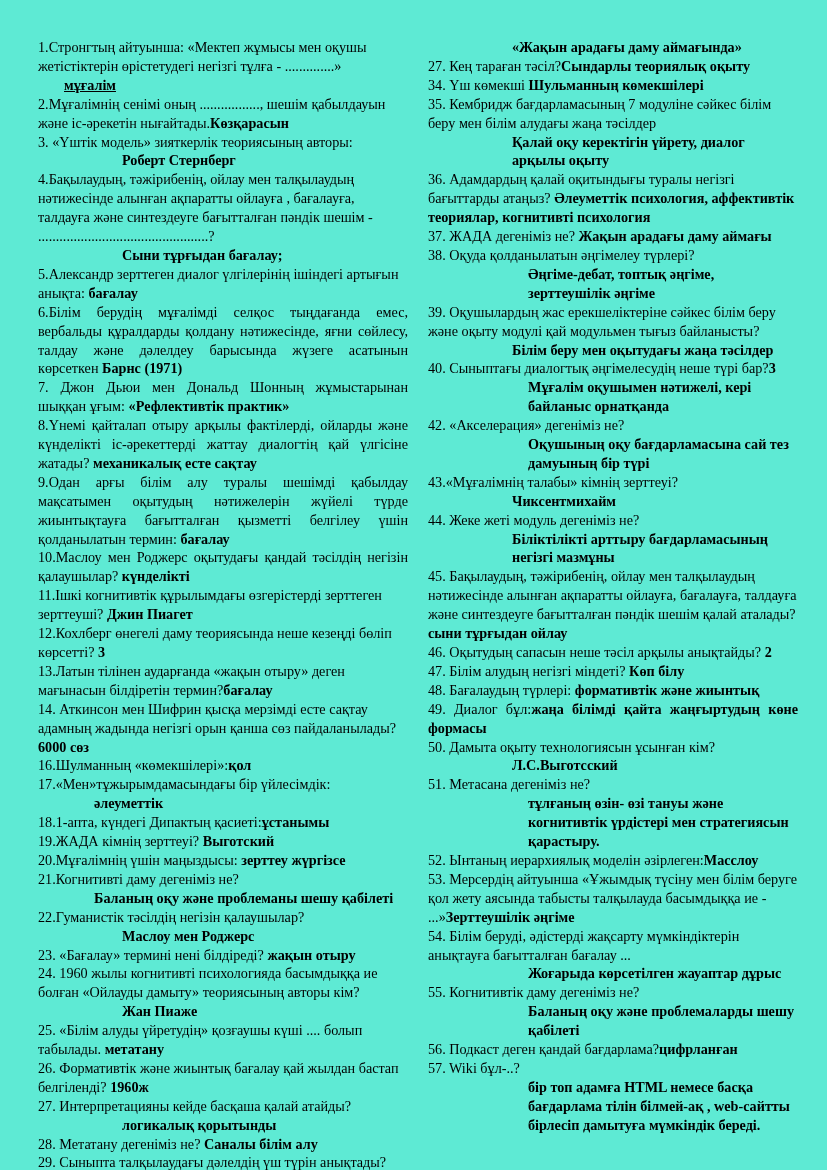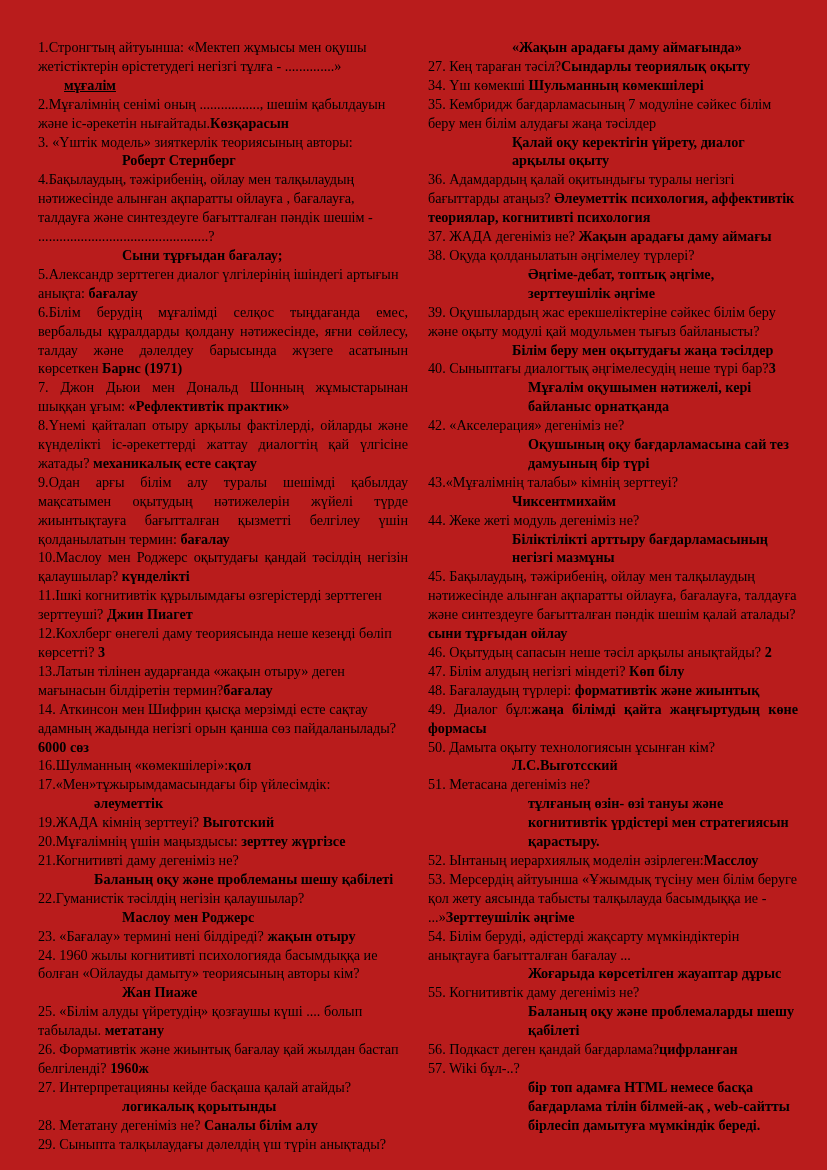--- a/index.html
+++ b/index.html
@@ -14,21 +14,21 @@
     overflow: hidden;
     font-family: "Liberation Serif", "DejaVu Serif", serif;
     color: #000000;
   }
   .page {
     position: relative;
     width: 827px;
     height: 1170px;
     box-sizing: border-box;
     padding: 38px 22px 0 38px;
-    background: #b91c1c;
+    background: #5eead4;
   }
   .columns {
     display: flex;
     flex-direction: row;
     align-items: flex-start;
     gap: 20px;
   }
   .column {
     width: 370px;
     flex: 0 0 370px;
@@ -72,20 +72,21 @@
         <p class="qline justify"><span>8.Үнемі қайталап отыру арқылы фактілерді, ойларды және күнделікті іс-әрекеттерді жаттау диалогтің қай үлгісіне жатады? </span><span class="ans">механикалық  есте  сақтау</span></p>
         <p class="qline justify"><span>9.Одан арғы білім алу туралы шешімді қабылдау мақсатымен оқытудың нәтижелерін жүйелі түрде жиынтықтауға бағытталған қызметті белгілеу үшін қолданылатын термин: </span><span class="ans">бағалау</span></p>
         <p class="qline justify"><span>10.Маслоу мен Роджерс оқытудағы қандай тәсілдің негізін қалаушылар?  </span><span class="ans">күнделікті</span></p>
         <p class="qline"><span>11.Ішкі  когнитивтік құрылымдағы өзгерістерді зерттеген зерттеуші? </span><span class="ans">Джин Пиагет</span></p>
         <p class="qline"><span>12.Кохлберг  өнегелі  даму теориясында неше кезеңді бөліп көрсетті?  </span><span class="ans">3</span></p>
         <p class="qline"><span>13.Латын тілінен аударғанда «жақын отыру» деген мағынасын білдіретін термин?</span><span class="ans">бағалау</span></p>
         <p class="qline"><span>14. Аткинсон мен Шифрин  қысқа мерзімді  есте сақтау адамның жадында негізгі орын   қанша сөз пайдаланылады?   </span><span class="ans">6000 сөз</span></p>
         <p class="qline"><span>16.Шулманның  «көмекшілері»:</span><span class="ans">қол</span></p>
         <p class="qline"><span>17.«Мен»тұжырымдамасындағы бір үйлесімдік:</span></p>
         <p class="qline ind2"><span class="ans">әлеуметтік</span></p>
+        <p class="qline"><span>18.1-апта,  күндегі Дипактың қасиеті:</span><span class="ans">ұстанымы</span></p>
         <p class="qline"><span>19.ЖАДА кімнің  зерттеуі? </span><span class="ans">Выготский</span></p>
         <p class="qline"><span>20.Мұғалімнің үшін маңыздысы: </span><span class="ans">зерттеу жүргізсе</span></p>
         <p class="qline"><span>21.Когнитивті даму дегеніміз не?</span></p>
         <p class="qline ind2"><span class="ans">Баланың оқу және проблеманы шешу қабілеті</span></p>
         <p class="qline"><span>22.Гуманистік тәсілдің негізін қалаушылар?</span></p>
         <p class="qline ind3"><span class="ans">Маслоу мен Роджерс</span></p>
         <p class="qline"><span>23. «Бағалау» термині нені білдіреді? </span><span class="ans">жақын отыру</span></p>
         <p class="qline"><span>24. 1960 жылы когнитивті психологияда басымдыққа ие болған  «Ойлауды дамыту» теориясының авторы кім?</span></p>
         <p class="qline ind3"><span class="ans">Жан Пиаже</span></p>
         <p class="qline"><span>25.  «Білім алуды үйретудің» қозғаушы күші .... болып табылады. </span><span class="ans">метатану</span></p>

